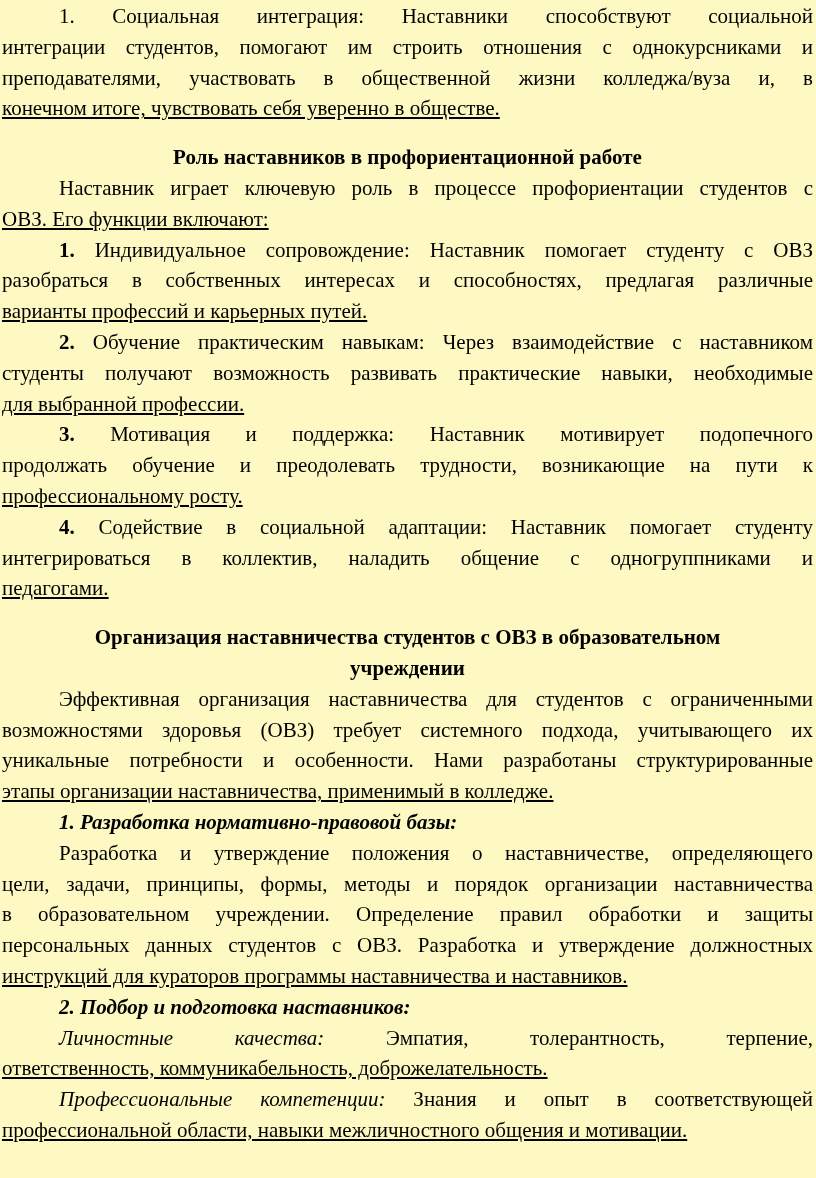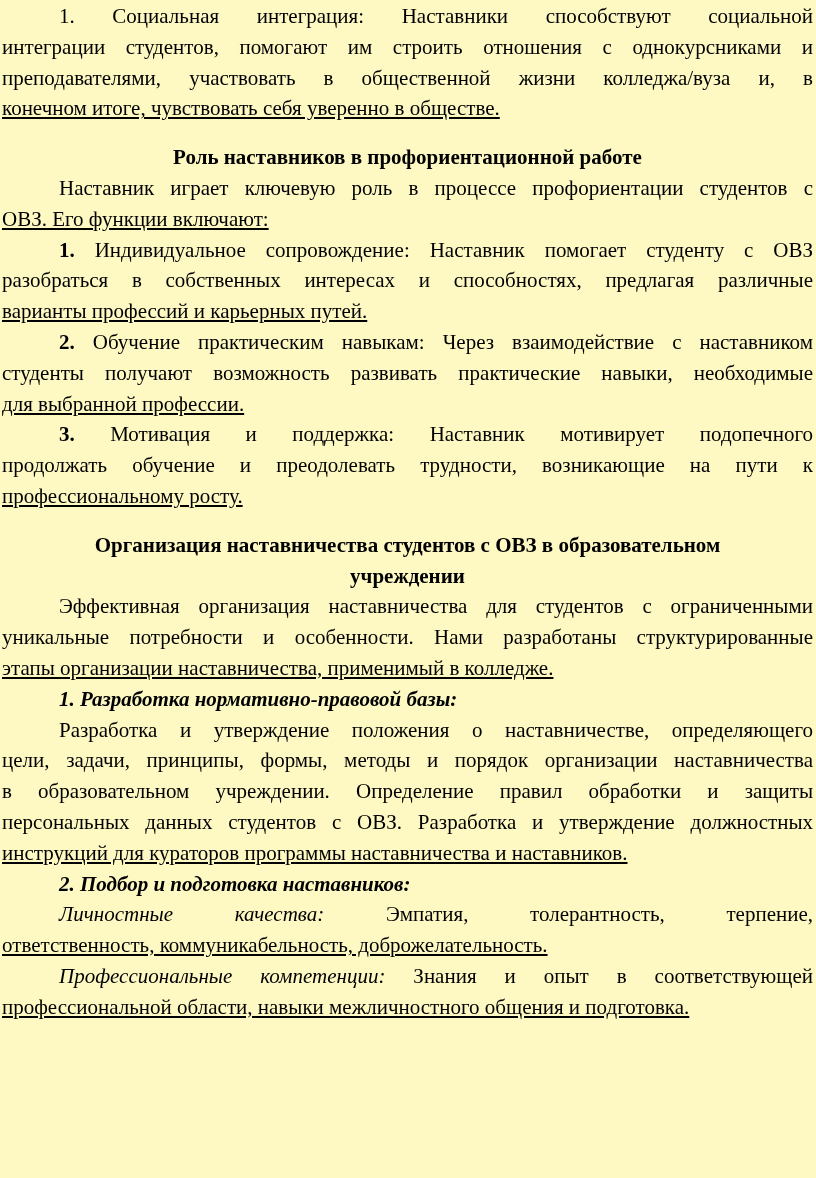--- a/index.html
+++ b/index.html
@@ -86,28 +86,34 @@
     <div class="ln">студенты получают возможность развивать практические навыки, необходимые</div>
     <div class="ln last">для выбранной профессии.</div>
   </div>
 
   <div class="para">
     <div class="ln first"><b class="num">3.</b><span> Мотивация и поддержка: Наставник мотивирует подопечного</span></div>
     <div class="ln">продолжать обучение и преодолевать трудности, возникающие на пути к</div>
     <div class="ln last">профессиональному росту.</div>
   </div>
 
+  <div class="para">
+    <div class="ln first"><b class="num">4.</b><span> Содействие в социальной адаптации: Наставник помогает студенту</span></div>
+    <div class="ln">интегрироваться в коллектив, наладить общение с одногруппниками и</div>
+    <div class="ln last">педагогами.</div>
+  </div>
 
   <div class="heading">
     <div class="hline">Организация наставничества студентов с ОВЗ в образовательном</div>
     <div class="hline">учреждении</div>
   </div>
 
   <div class="para">
     <div class="ln first">Эффективная организация наставничества для студентов с ограниченными</div>
+    <div class="ln">возможностями здоровья (ОВЗ) требует системного подхода, учитывающего их</div>
     <div class="ln">уникальные потребности и особенности. Нами разработаны структурированные</div>
     <div class="ln last">этапы организации наставничества, применимый в колледже.</div>
   </div>
 
   <div class="para stage-title">1. Разработка нормативно-правовой базы:</div>
 
   <div class="para">
     <div class="ln first">Разработка и утверждение положения о наставничестве, определяющего</div>
     <div class="ln">цели, задачи, принципы, формы, методы и порядок организации наставничества</div>
     <div class="ln">в образовательном учреждении. Определение правил обработки и защиты</div>
@@ -118,16 +124,16 @@
   <div class="para stage-title">2. Подбор и подготовка наставников:</div>
 
 
   <div class="para">
     <div class="ln first"><i class="it">Личностные качества:</i><span> Эмпатия, толерантность, терпение,</span></div>
     <div class="ln last">ответственность, коммуникабельность, доброжелательность.</div>
   </div>
 
   <div class="para">
     <div class="ln first"><i class="it">Профессиональные компетенции:</i><span> Знания и опыт в соответствующей</span></div>
-    <div class="ln last">профессиональной области, навыки межличностного общения и подготовка.</div>
+    <div class="ln last">профессиональной области, навыки межличностного общения и мотивации.</div>
   </div>
 
 </div>
 
 </body></html>

